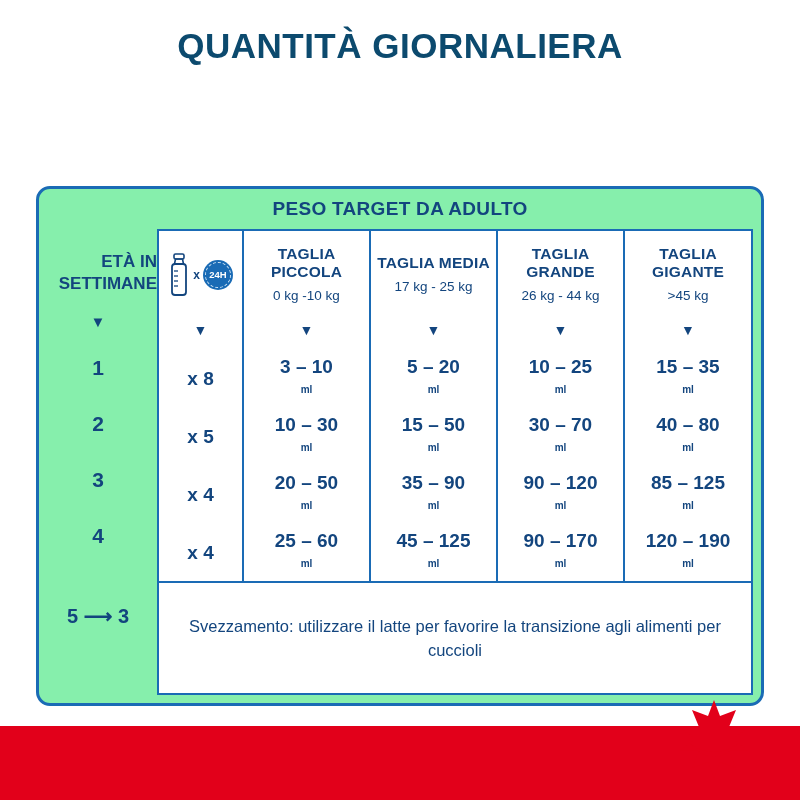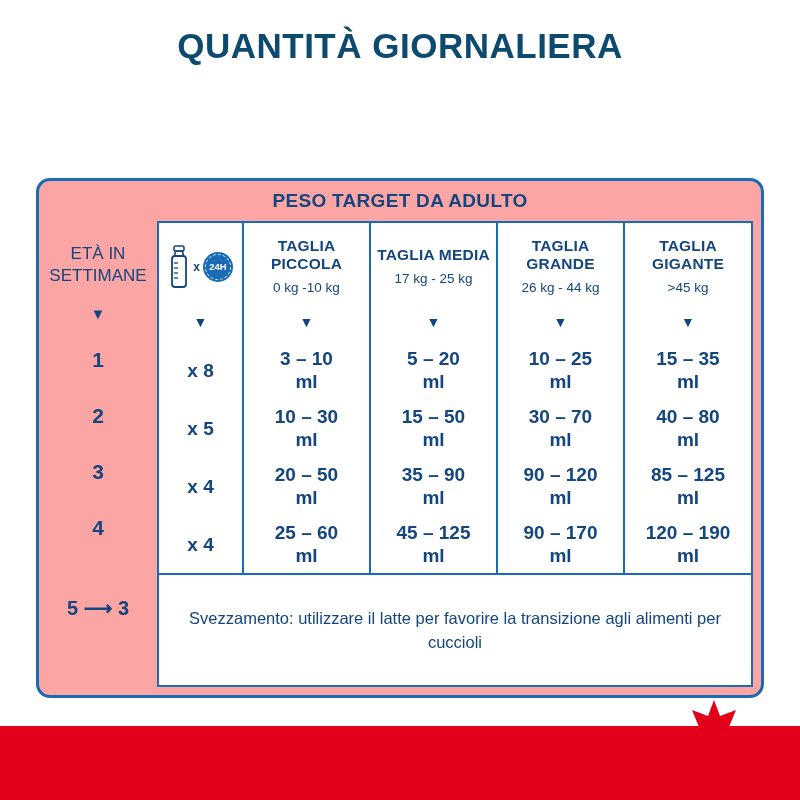--- a/index.html
+++ b/index.html
@@ -37,24 +37,24 @@
     font-size: 35px;
     line-height: 48px;
     letter-spacing: 0.5px;
   }
   .title-line { display: block; }
 
   
   .card {
     position: absolute;
     left: 36px;
-    top: 178px;
+    top: 186px;
     width: 728px;
     height: 520px;
-    background: #fca5a5;
+    background: #86efac;
     border: 3px solid #1a6bb5;
     border-radius: 14px;
     box-sizing: border-box;
     overflow: hidden;
   }
 
   .card-header {
     height: 40px;
     line-height: 40px;
     text-align: center;
@@ -76,24 +76,25 @@
   .age-col {
     position: absolute;
     left: 0;
     top: 0;
     width: 118px;
     height: 100%;
     text-align: center;
     color: #13457e;
   }
   .age-head {
-    font-weight: normal;
+    font-weight: bold;
     font-size: 17px;
     line-height: 22px;
     padding-top: 22px;
+    text-align: right;
   }
   .age-arrow {
     margin-top: 18px;
     font-size: 15px;
     color: #13457e;
   }
   .age-values {
     margin-top: 10px;
   }
   .age-val {
@@ -159,21 +160,21 @@
 
   .data-row td {
     height: 56px;
     font-weight: bold;
     font-size: 19px;
     line-height: 21px;
   }
   .unit {
     display: block;
     font-weight: bold;
-    font-size: 19px;
+    font-size: 10px;
     margin-top: 2px;
   }
   .bottle-x {
     font-weight: bold;
     font-size: 19px;
   }
 
   .sep-row td {
     border-top: 2px solid #1a6bb5;
     height: 0;

